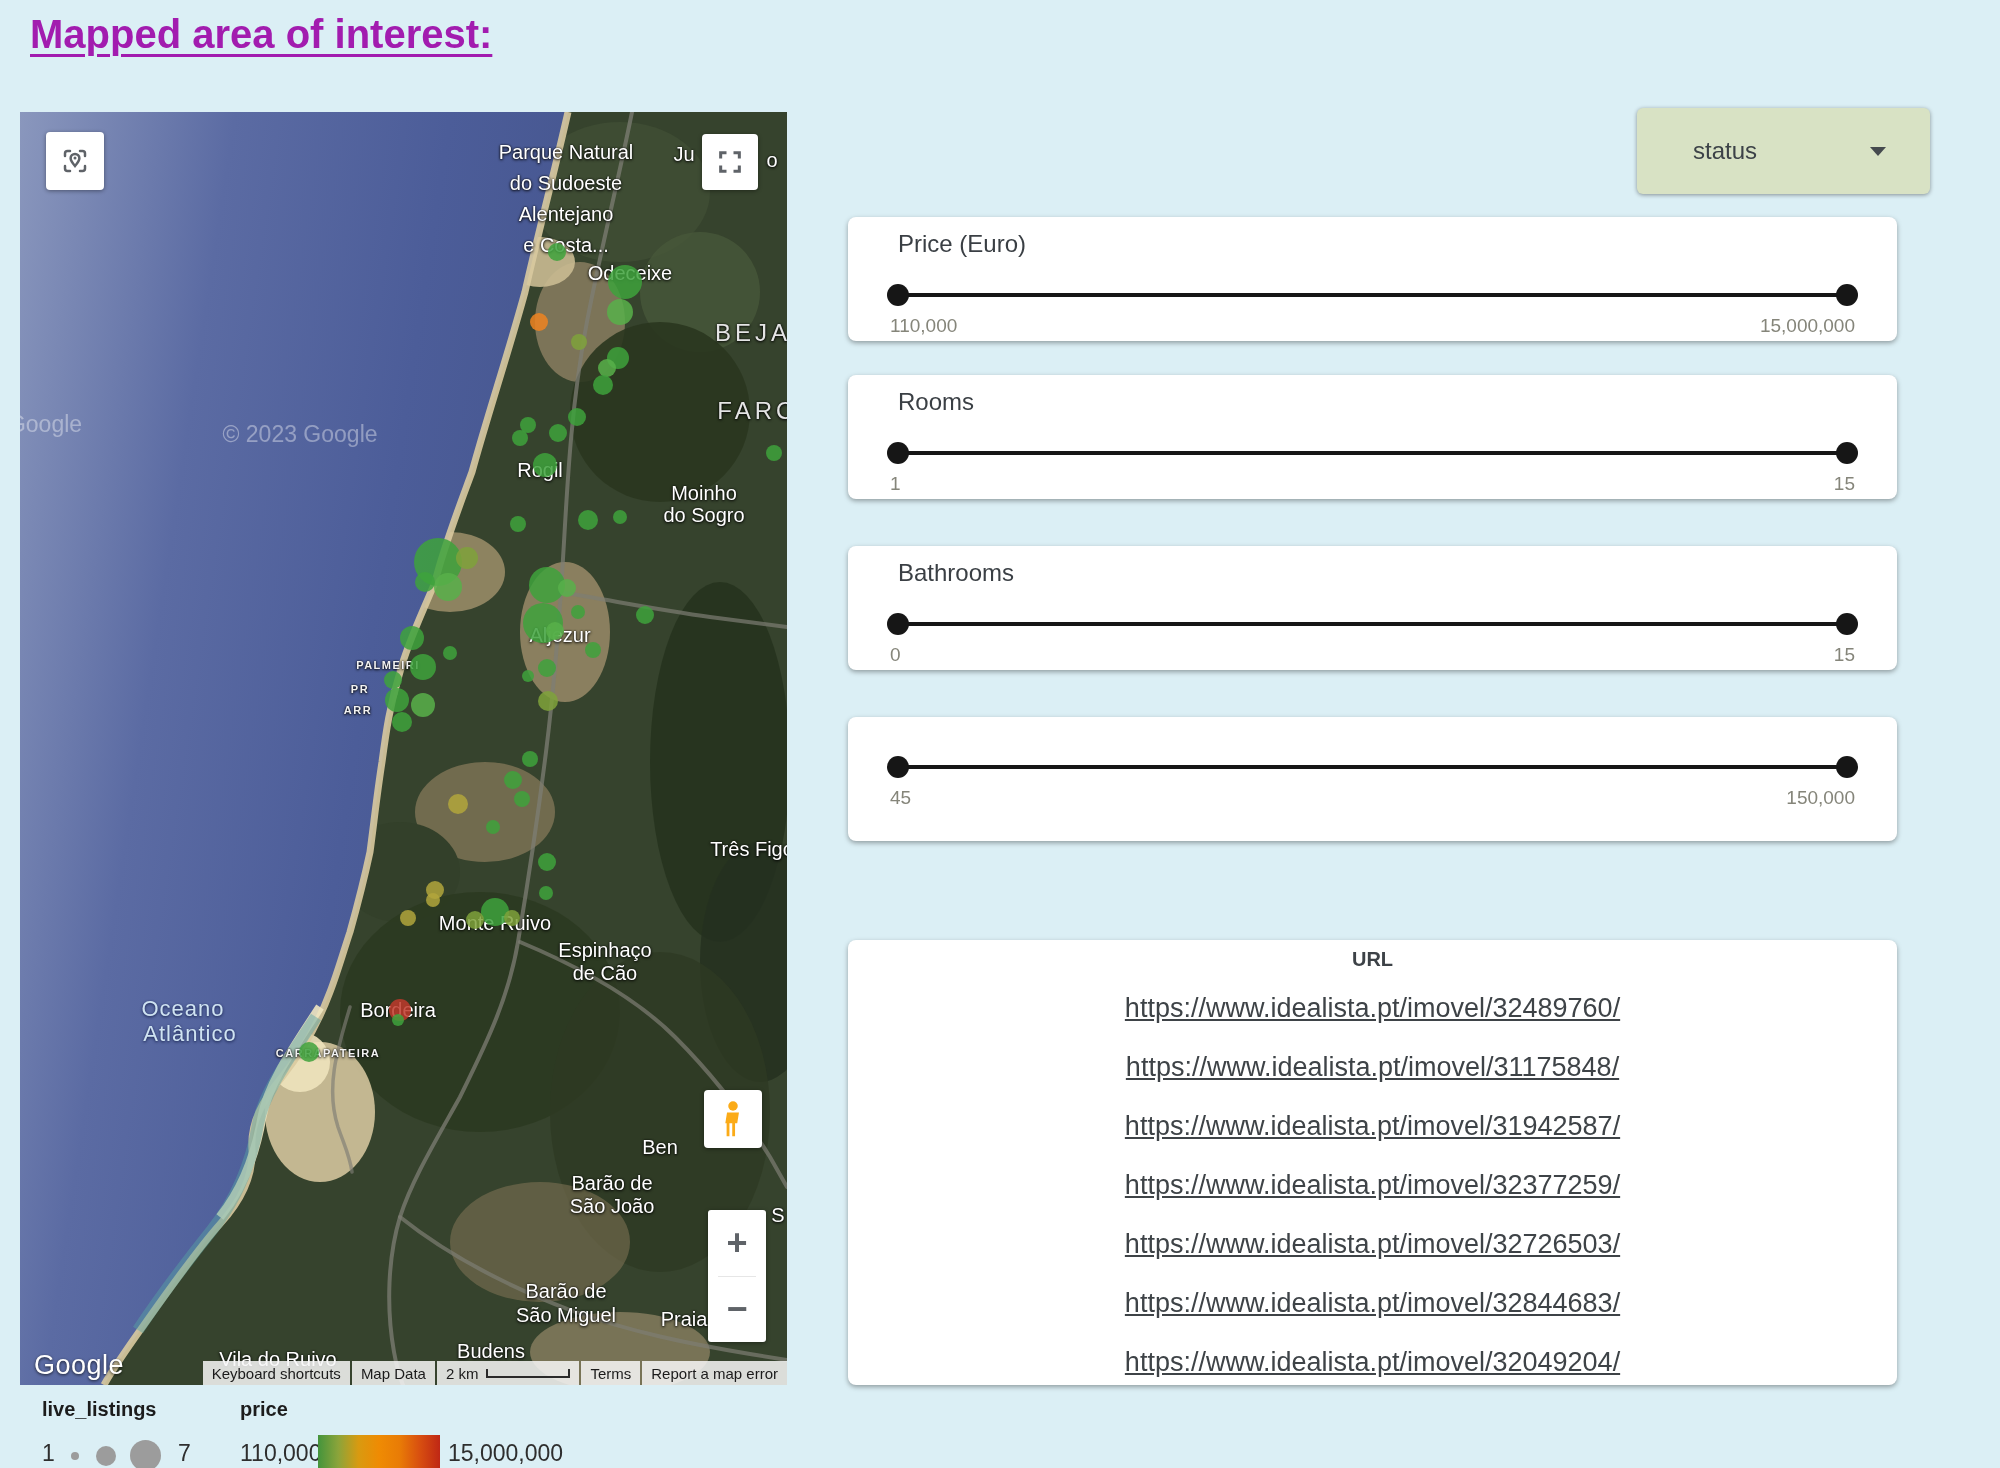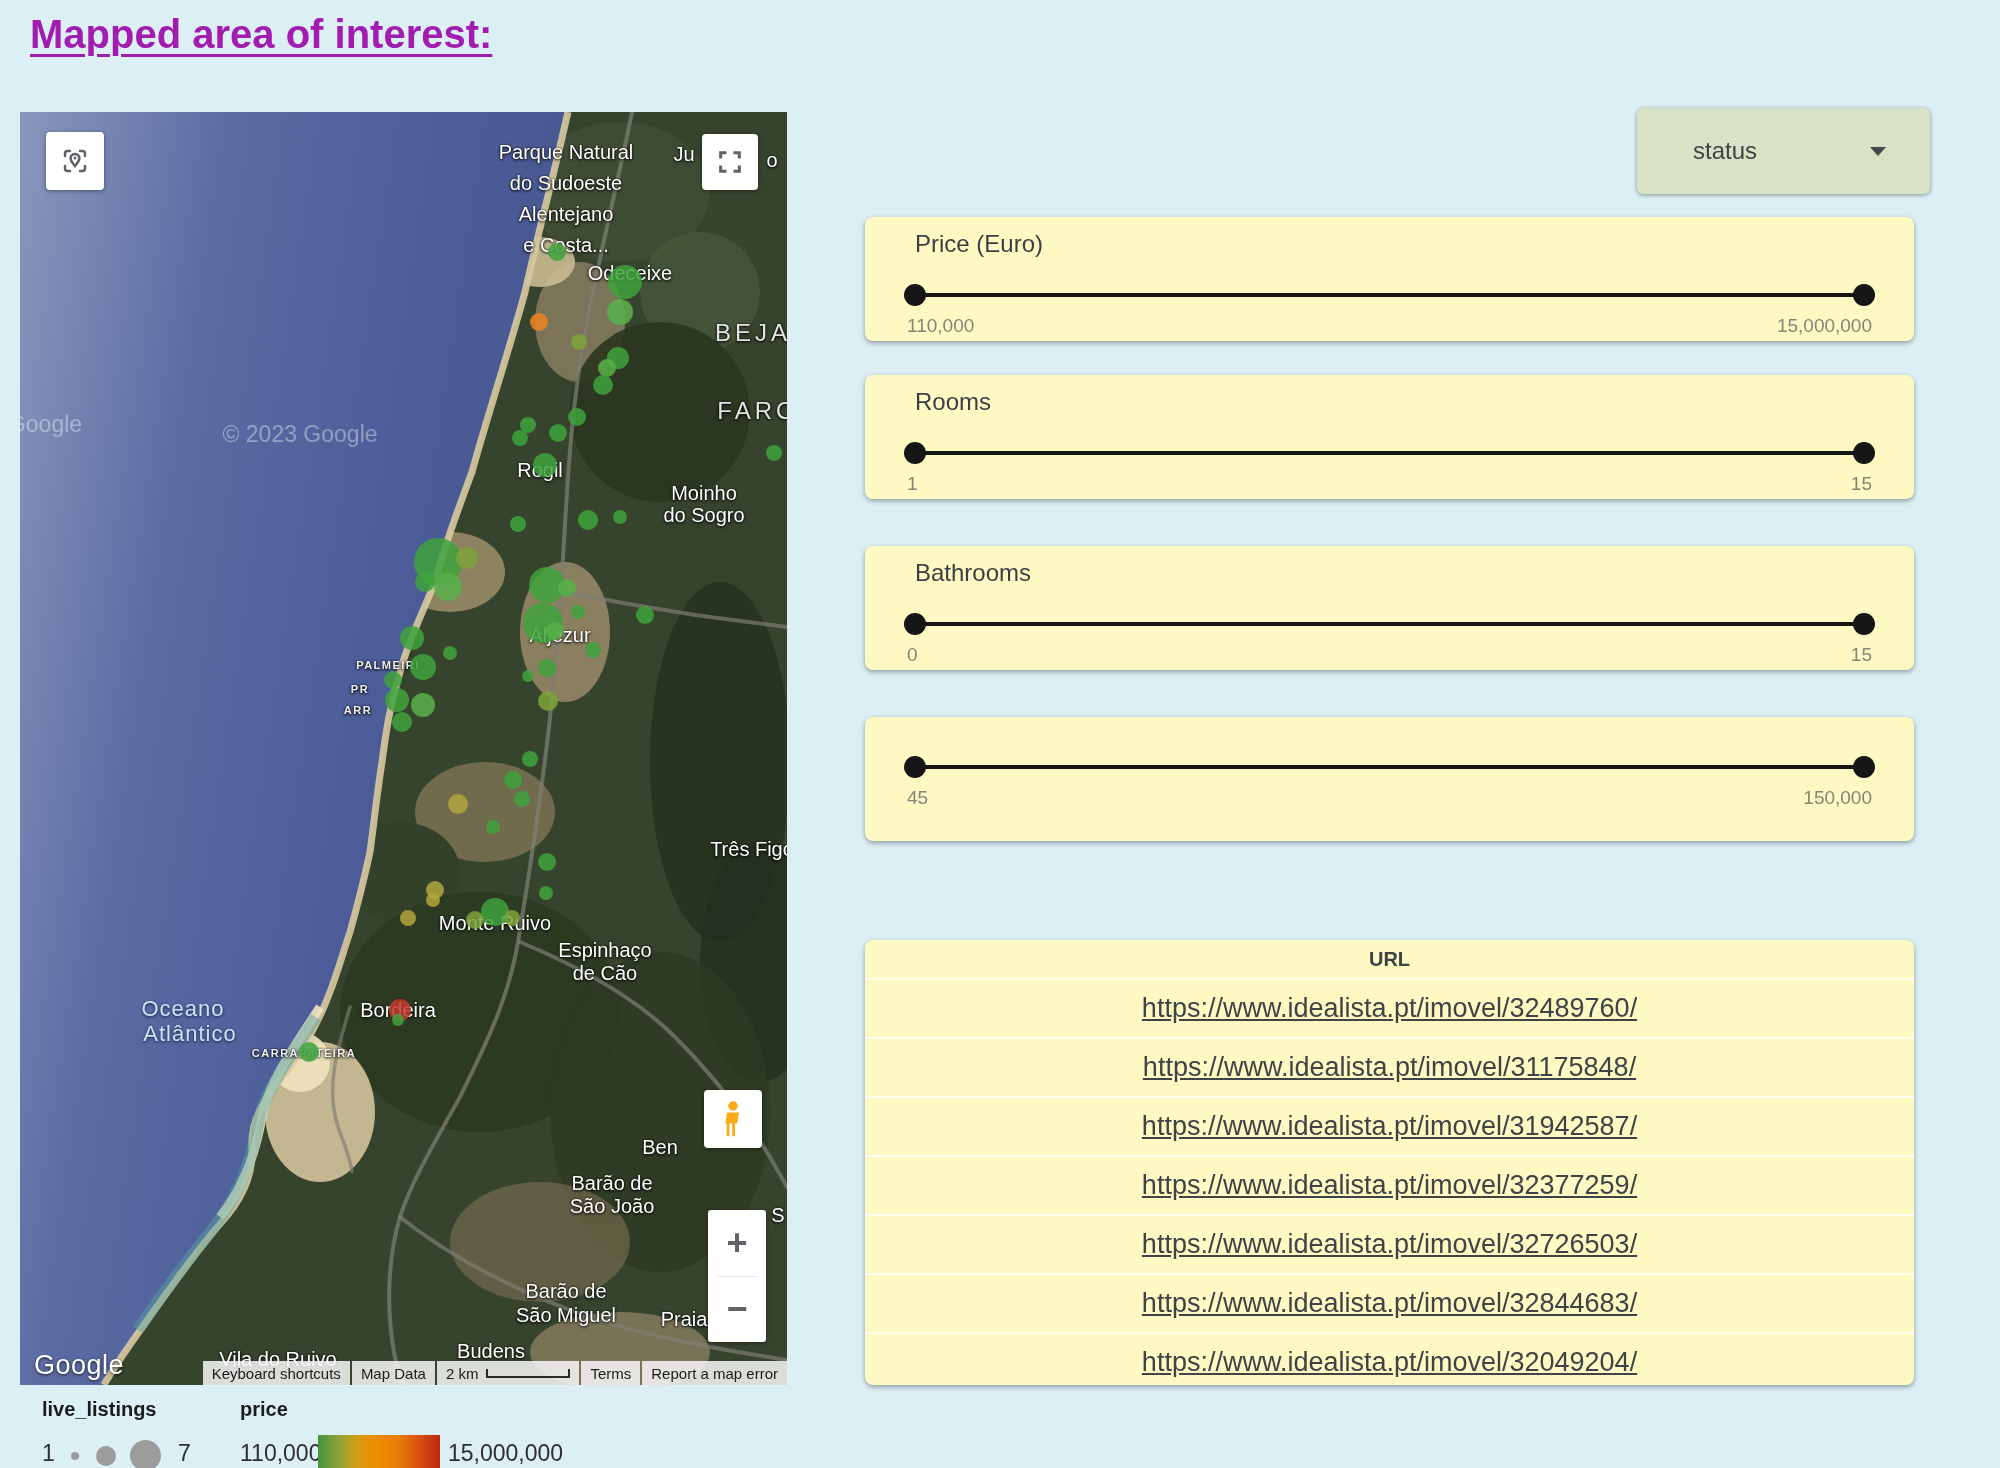--- a/index.html
+++ b/index.html
@@ -36,22 +36,22 @@
 
   .google-logo { position:absolute; z-index:7; left:14px; bottom:4px; color:#fff; font-size:27px; font-weight:500;
     letter-spacing:.5px; text-shadow:0 1px 3px rgba(0,0,0,.75); }
   .attribution { position:absolute; z-index:6; right:0; bottom:0; display:flex; gap:2px; }
   .attribution .seg { background:rgba(248,248,248,.85); color:#1b1b1b; font-size:15px; height:24px;
     display:flex; align-items:center; padding:0 9px; white-space:nowrap; }
   .scale-bracket { display:inline-block; width:84px; height:9px; margin-left:8px;
     border-left:2px solid #2a2a2a; border-right:2px solid #2a2a2a; border-bottom:2px solid #2a2a2a; }
 
   
-  .panel { position:absolute; left:848px; width:1049px; background:#fef9c3; border-radius:8px;
-    box-shadow:0 2px 5px rgba(0,0,0,.35);margin-left:17px; }
+  .panel { position:absolute; left:848px; width:1049px; background:#ffffff; border-radius:8px;
+    box-shadow:0 2px 5px rgba(0,0,0,.35); }
   .dropdown { position:absolute; left:1637px; top:108px; width:293px; height:86px; background:#d8e2c4;
     border-radius:6px; box-shadow:0 1px 4px rgba(0,0,0,.4); display:flex; align-items:center; cursor:pointer; }
   .dropdown .dd-label { font-size:24px; color:#3c4247; margin-left:56px; flex:1; }
   .dd-caret { width:0; height:0; border-left:8px solid transparent; border-right:8px solid transparent;
     border-top:9px solid #454a4e; margin-right:44px; }
 
   .slider-panel { height:124px; padding:13px 50px 0; }
   .slider-label { font-size:24px; color:#3a3f44; }
   .slider-row { position:relative; height:24px; margin-top:25px; cursor:pointer; }
   .slider-track { position:absolute; left:0; right:0; top:10px; height:4px; background:#161616; }
@@ -137,21 +137,21 @@
       <span class="maplabel place-sm" style="left: 368px; top: 553px;">PALMEIRI</span>
       <span class="maplabel place-sm" style="left: 340px; top: 577px;">PR</span>
       <span class="maplabel place-sm" style="left: 338px; top: 598px;">ARR</span>
       <span class="maplabel place" style="left: 737px; top: 737px;">Três Figos</span>
       <span class="maplabel place" style="left: 475px; top: 811px;">Monte Ruivo</span>
       <span class="maplabel place" style="left: 585px; top: 838px;">Espinhaço</span>
       <span class="maplabel place" style="left: 585px; top: 861px;">de Cão</span>
       <span class="maplabel ocean" style="left: 163px; top: 897px;">Oceano</span>
       <span class="maplabel ocean" style="left: 170px; top: 922px;">Atlântico</span>
       <span class="maplabel place" style="left: 378px; top: 898px;">Bordeira</span>
-      <span class="maplabel place-sm" style="left: 284px; top: 941px;">CARRAPATEIRA</span>
+      <span class="maplabel place-sm" style="left: 308px; top: 941px;">CARRAPATEIRA</span>
       <span class="maplabel place" style="left: 640px; top: 1035px;">Ben</span>
       <span class="maplabel place" style="left: 592px; top: 1071px;">Barão de</span>
       <span class="maplabel place" style="left: 592px; top: 1094px;">São João</span>
       <span class="maplabel place" style="left: 758px; top: 1103px;">S</span>
       <span class="maplabel place" style="left: 546px; top: 1179px;">Barão de</span>
       <span class="maplabel place" style="left: 546px; top: 1203px;">São Miguel</span>
       <span class="maplabel place" style="left: 664px; top: 1207px;">Praia</span>
       <span class="maplabel place" style="left: 471px; top: 1239px;">Budens</span>
       <span class="maplabel place" style="left: 258px; top: 1247px;">Vila do Ruivo</span>
     </div>

